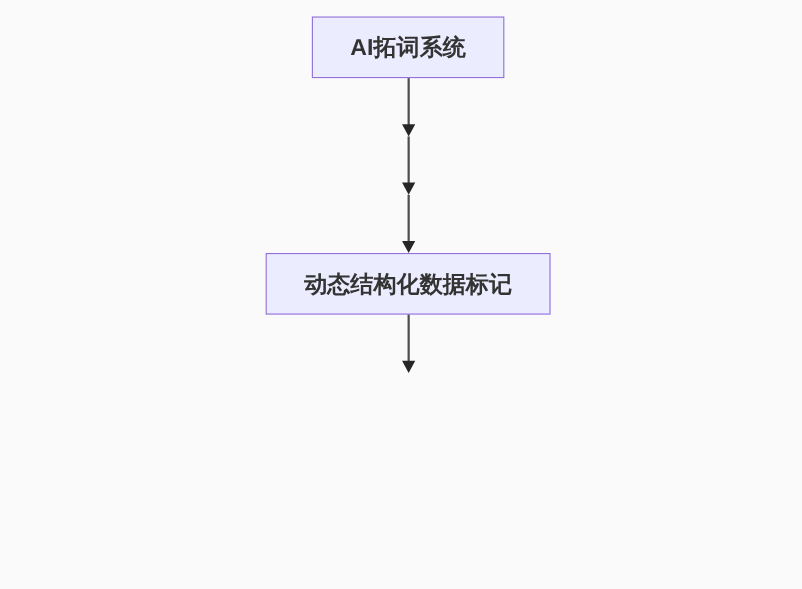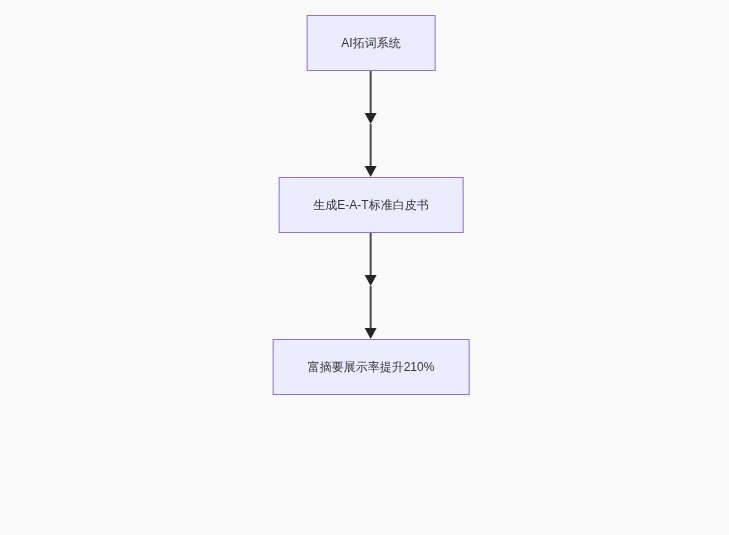--- a/index.html
+++ b/index.html
@@ -34,23 +34,24 @@
     min-height: 56px;
     padding: 0 34px;
     background: var(--node-fill);
     border: 1px solid var(--node-border);
     display: flex;
     align-items: center;
     justify-content: center;
     white-space: nowrap;
   }
   .flow-node .node-label {
-    font-size: 12px;
+    font-size: 21px;
     color: var(--node-text);
     line-height: 1;
+    font-weight: bold;
   }
 
   .flow-arrow {
     height: 53px;
     display: flex;
     flex-direction: column;
     align-items: center;
   }
   .arrow-line {
     width: 2px;
@@ -79,32 +80,29 @@
     <div class="arrow-line"></div>
     <div class="arrow-head"></div>
   </div>
 
 
   <div class="flow-arrow">
     <div class="arrow-line"></div>
     <div class="arrow-head"></div>
   </div>
 
+
+  <div class="flow-arrow">
+    <div class="arrow-line"></div>
+    <div class="arrow-head"></div>
+  </div>
+
   <div class="flow-node">
-    <span class="node-label">生成E-A-T标准白皮书</span>
+    <span class="node-label">动态结构化数据标记</span>
   </div>
 
   <div class="flow-arrow">
     <div class="arrow-line"></div>
     <div class="arrow-head"></div>
   </div>
 
 
-  <div class="flow-arrow">
-    <div class="arrow-line"></div>
-    <div class="arrow-head"></div>
-  </div>
-
-  <div class="flow-node">
-    <span class="node-label">富摘要展示率提升210%</span>
-  </div>
-
 </div>
 
 </body></html>

